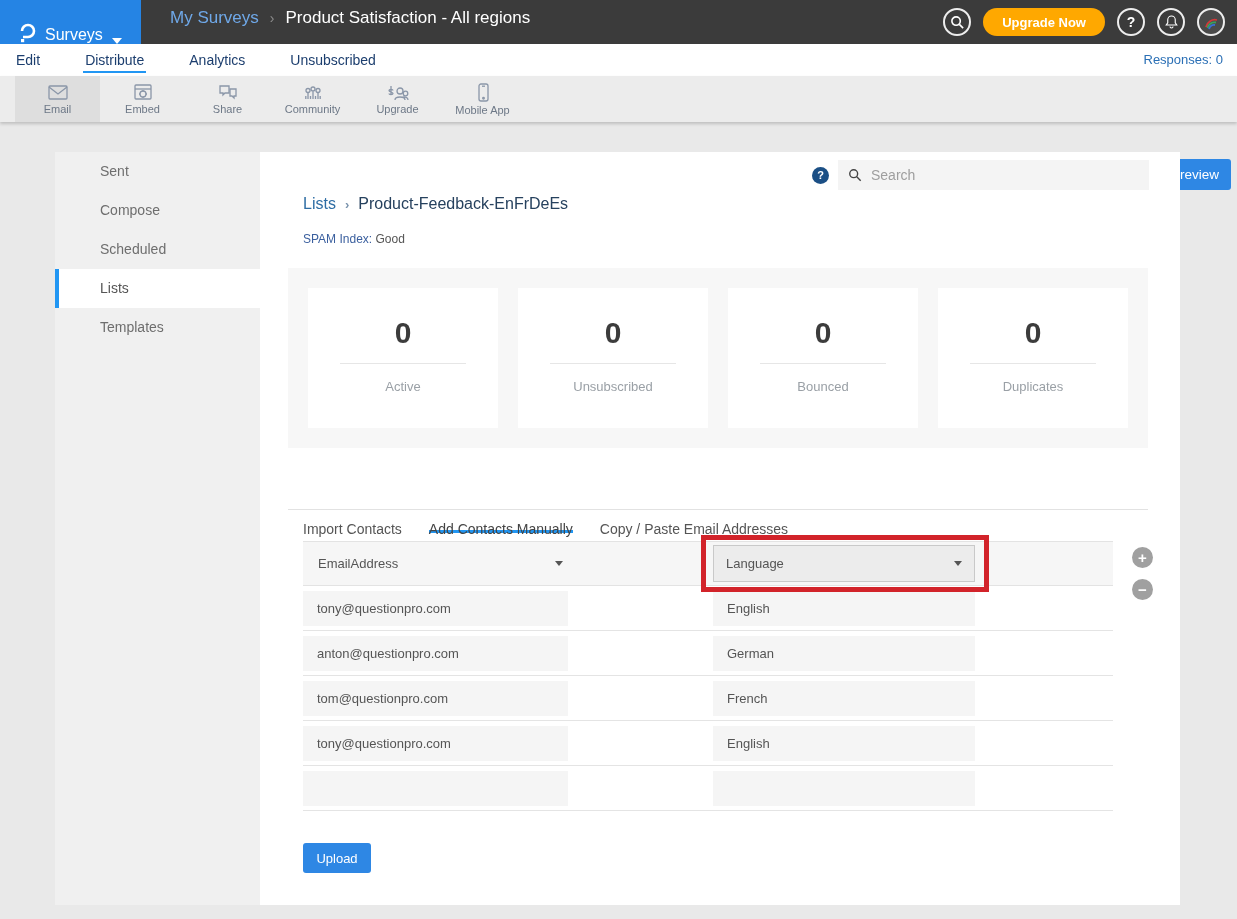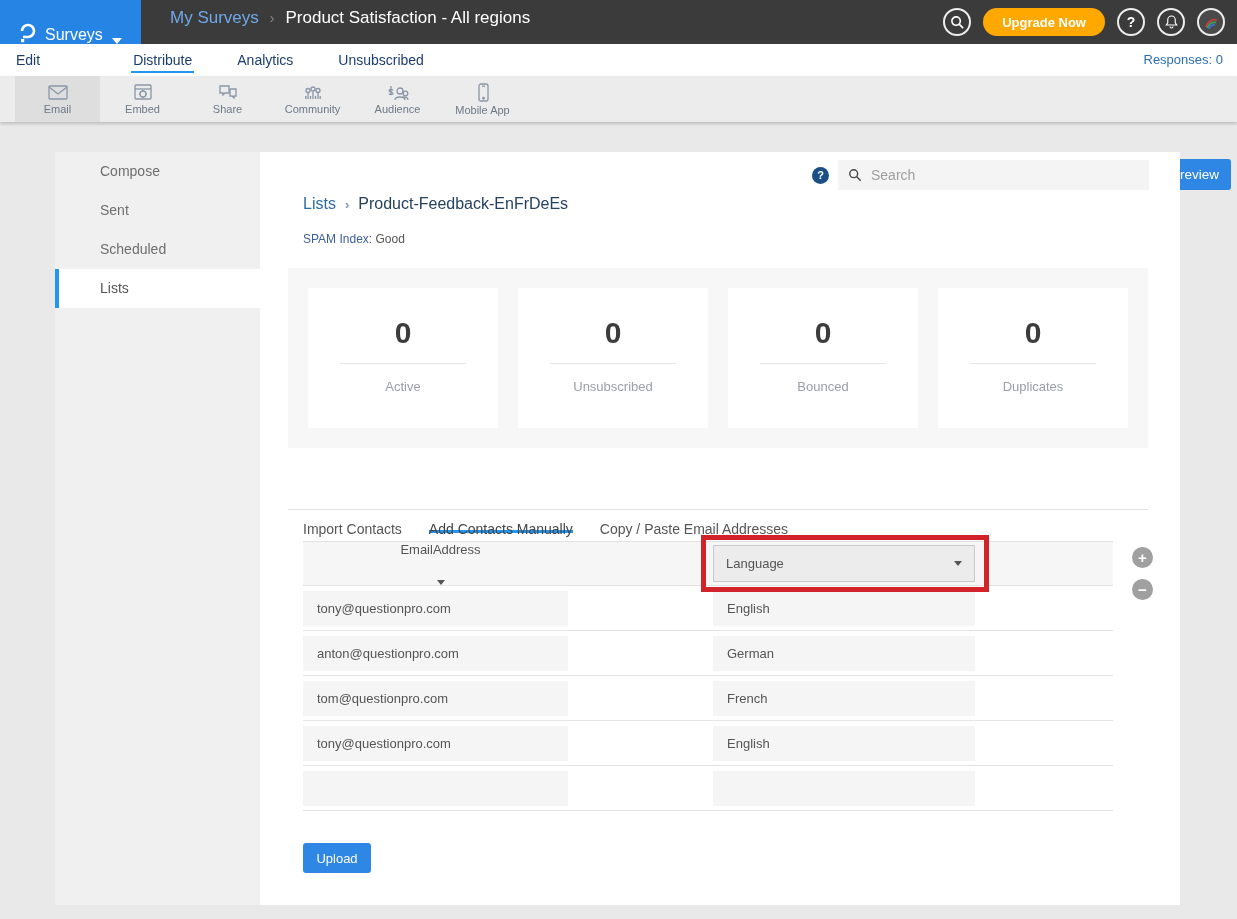--- a/index.html
+++ b/index.html
@@ -18,21 +18,21 @@
   .hdr-crumb-current { color:#fff; }
   .hdr-right { position:absolute; right:12px; top:8px; display:flex; gap:12px; align-items:center; }
   .circle-btn { width:28px; height:28px; border-radius:50%; border:2px solid #ededed; display:flex; align-items:center; justify-content:center; color:#fff; cursor:pointer; background:transparent; font-weight:bold; font-size:14px; }
   .upgrade-btn { height:28px; padding:0 19px; border-radius:14px; background:#ffa800; color:#fff; font-weight:bold; font-size:13px; display:flex; align-items:center; border:none; cursor:pointer; }
   .avatar-btn { background:#4a4a4a; }
 
   
   .nav-row { position:absolute; top:44px; left:0; width:100%; height:32px; background:#fff; }
   .nav-items { position:absolute; left:14px; top:0; height:32px; display:flex; gap:41px; align-items:center; }
   .nav-item { font-size:14px; color:#1c3e6e; cursor:pointer; padding:5px 2px 3px 2px; border-bottom:2px solid transparent; }
-  .nav-item.active { border-bottom-color:#2196f3;margin-left:48px; }
+  .nav-item.active { border-bottom-color:#2196f3; }
   .responses { position:absolute; right:14px; top:0; line-height:32px; color:#2a6fb5; font-size:13px; }
 
   
   .toolbar { position:absolute; top:76px; left:0; width:100%; height:46px; background:#ececec; box-shadow:0 2px 3px rgba(0,0,0,0.18);padding-left:32px; }
   .channels { position:absolute; left:15px; top:0; display:flex; height:46px; }
   .channel { width:85px; height:46px; display:flex; flex-direction:column; align-items:center; justify-content:center; gap:1px; cursor:pointer; }
   .channel.active { background:#dedede; }
   .channel svg { stroke:#8a96a8; fill:none; stroke-width:1.3; }
   .channel-label { font-size:11px; color:#6d7887; }
   .url-wrap { position:absolute; left:850px; top:83px; width:281px; height:31px; }
@@ -65,21 +65,21 @@
   .stat-card { width:190px; height:140px; background:#fff; text-align:center; }
   .stat-value { margin-top:28px; font-size:30px; font-weight:bold; color:#3c3c3c; }
   .stat-divider { width:126px; margin:13px auto 0 auto; border-top:1px solid #e6e6e6; }
   .stat-label { margin-top:15px; font-size:13px; color:#9aa0a6; }
 
   .tabs { position:absolute; left:28px; top:329px; width:860px; height:29px; border-bottom:1px solid #e2e2e2; display:flex; gap:27px; padding-left:15px; }
   .tab { font-size:14px; color:#555; padding-bottom:9px; cursor:pointer; border-bottom:3px solid transparent; margin-bottom:-2px;margin-top:40px; }
   .tab.active { border-bottom-color:#2196f3; color:#444; }
 
   .thead { position:absolute; left:43px; top:389px; width:810px; height:45px; background:#f6f6f6; border-top:1px solid #e3e3e3; border-bottom:1px solid #e3e3e3; }
-  .email-select { position:absolute; left:15px; top:0; width:245px; height:43px; display:flex; align-items:center; justify-content:space-between; color:#555; font-size:13px; cursor:pointer;flex-direction:column; }
+  .email-select { position:absolute; left:15px; top:0; width:245px; height:43px; display:flex; align-items:center; justify-content:space-between; color:#555; font-size:13px; cursor:pointer; }
   .lang-select { position:absolute; left:410px; top:3px; width:262px; height:37px; background:#ececec; border:1px solid #c9c9c9; display:flex; align-items:center; justify-content:space-between; padding:0 12px; font-size:13px; color:#555; cursor:pointer; }
   .select-caret { width:0; height:0; border-left:4px solid transparent; border-right:4px solid transparent; border-top:5px solid #555; }
   .red-highlight { position:absolute; left:398px; top:-7px; width:288px; height:57px; border:5px solid #d2232a; pointer-events:none; z-index:3; }
 
   .row-controls { position:absolute; left:872px; top:395px; display:flex; flex-direction:column; gap:11px; }
   .round-small-btn { width:21px; height:21px; border-radius:50%; background:#a0a0a0; color:#fff; border:none; font-size:15px; font-weight:bold; line-height:19px; text-align:center; cursor:pointer; padding:0; }
 
   .rows { position:absolute; left:43px; top:434px; width:810px; }
   .contact-row { height:45px; border-bottom:1px solid #e4e4e4; position:relative; }
   .cell-email, .cell-lang { position:absolute; top:5px; height:35px; background:#f5f5f5; font-size:13px; color:#555; line-height:35px; padding-left:14px; overflow:hidden; white-space:nowrap; }
@@ -196,21 +196,21 @@
       </div>
       <div class="channel">
         <span style="display:flex;">
           <svg width="24" height="18" viewBox="0 0 24 18">
               <path d="M5 2v9M3 9.5c0 1.5 4 1.5 4 0s-4-1.5-4-3 4-1.5 4 0"></path>
               <circle cx="14" cy="7" r="3"></circle>
               <circle cx="19.5" cy="9.5" r="2.3"></circle>
               <path d="M9 16c0-4 10-4 10 0M16.5 13.2c2.5-.8 5.5.3 5.5 2.8"></path>
             </svg>
         </span>
-        <span class="channel-label">Audience</span>
+        <span class="channel-label">Upgrade</span>
       </div>
       <div class="channel">
         <span style="display:flex;">
           <svg width="20" height="20" viewBox="0 0 20 20">
               <rect x="6" y="1" width="9" height="17" rx="2"></rect>
               <path d="M9 3.2h3"></path>
               <circle cx="10.5" cy="15.3" r="0.8"></circle>
             </svg>
         </span>
         <span class="channel-label">Mobile App</span>
@@ -230,24 +230,25 @@
         <svg width="18" height="12" viewBox="0 0 20 12">
             <ellipse cx="10" cy="6" rx="9" ry="5" fill="#fff"></ellipse>
             <circle cx="10" cy="6" r="2.4" fill="#2e87e4"></circle>
           </svg>
       </span>
       <span>Preview</span>
     </button>
   </div>
 
   <div class="sidebar">
+    <div class="side-item">Sent</div>
     <div class="side-item">Compose</div>
-    <div class="side-item">Sent</div>
     <div class="side-item">Scheduled</div>
     <div class="side-item active">Lists</div>
+    <div class="side-item">Templates</div>
   </div>
 
   <div class="main">
 
     <div class="help-icon">?</div>
     <div class="search-box">
       <span style="display:flex;">
         <svg width="14" height="14" viewBox="0 0 16 16">
             <circle cx="6.5" cy="6.5" r="4.5"></circle>
             <path d="M10 10l4.5 4.5"></path>

